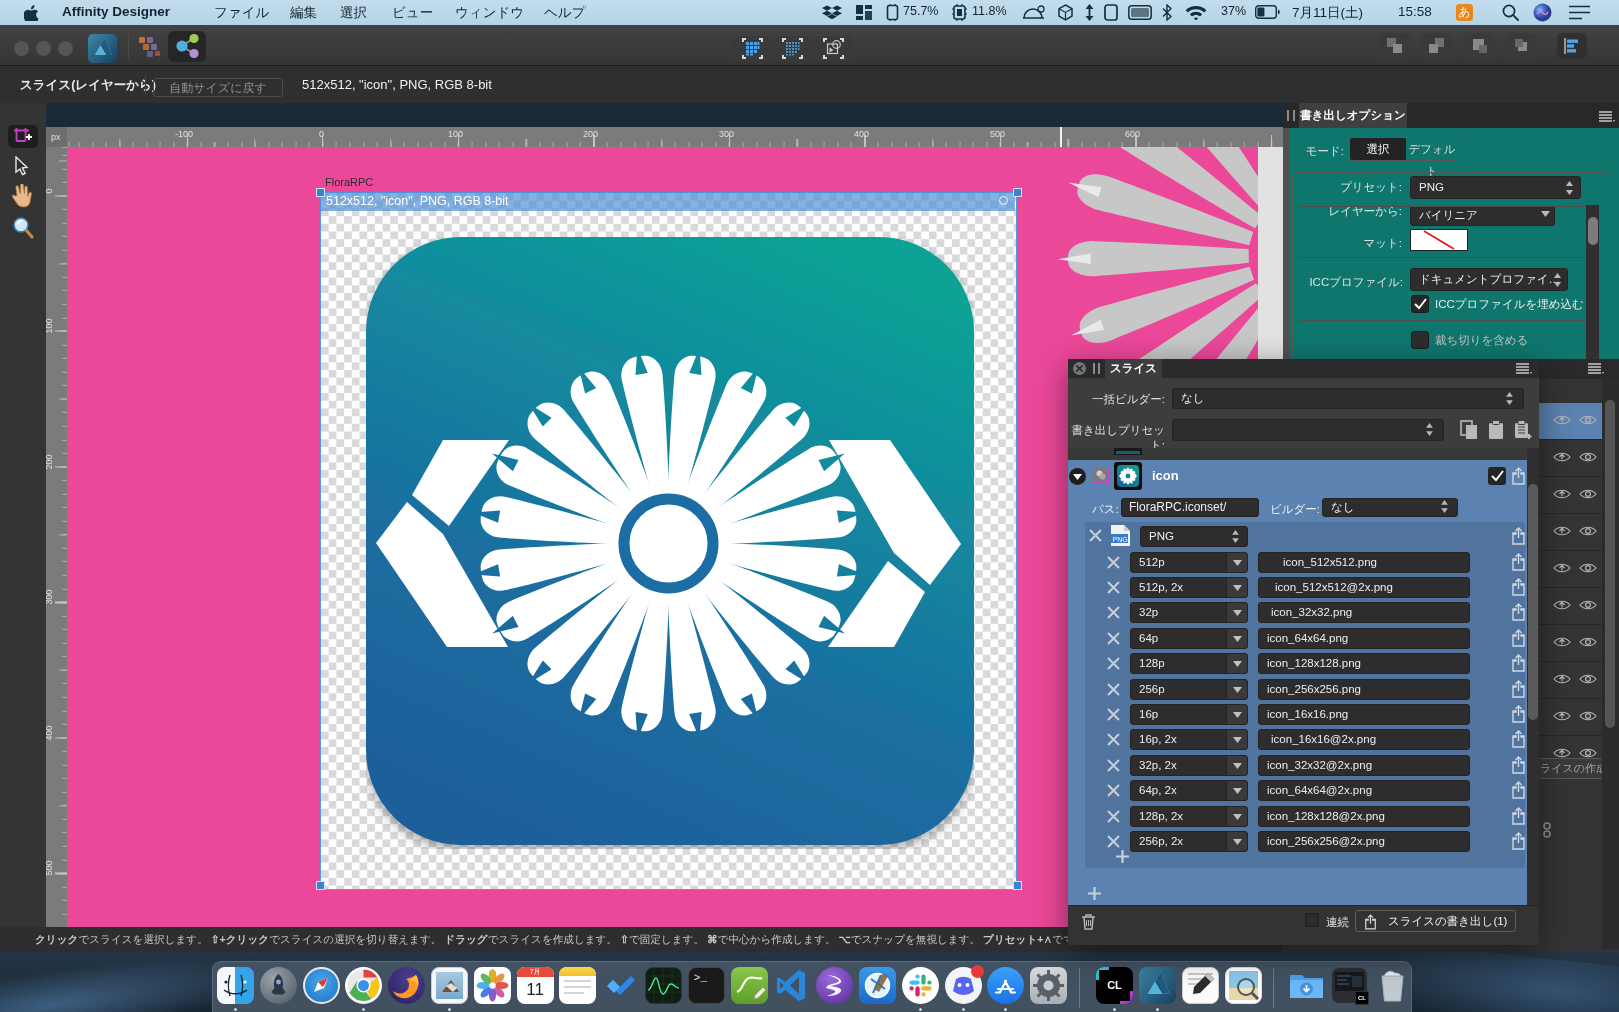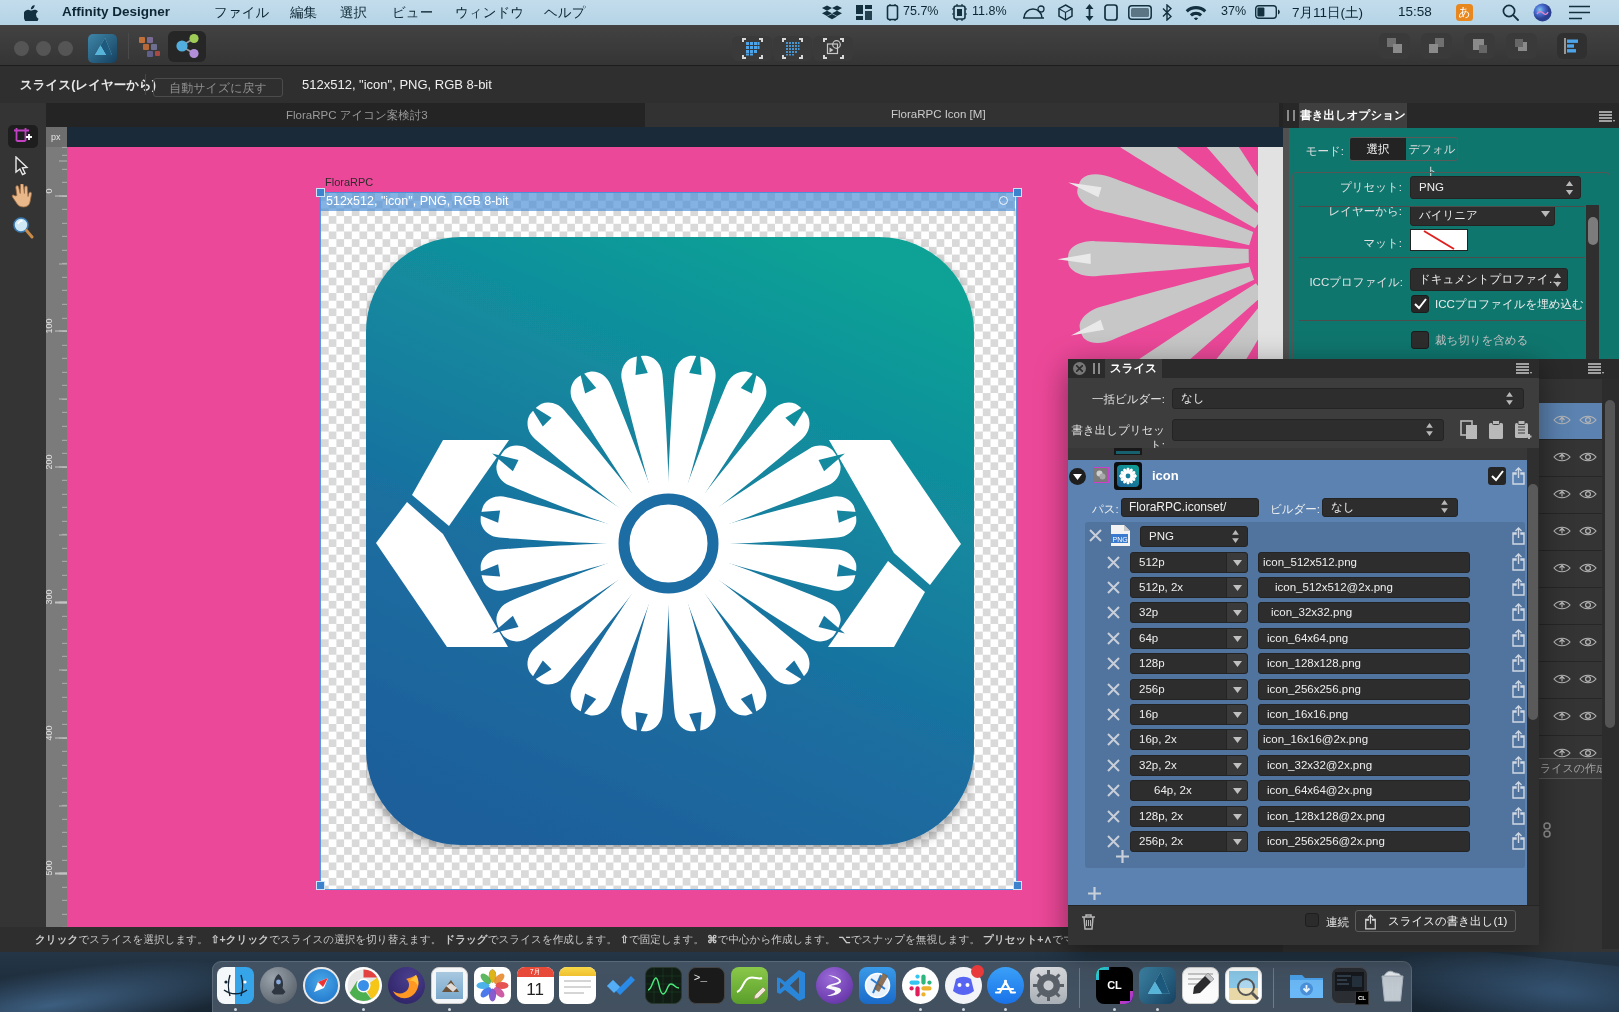--- a/index.html
+++ b/index.html
@@ -364,25 +364,20 @@
           <rect x="4" y="7.3" width="7" height="3.4" fill="#4da4e8"></rect>
           <rect x="4" y="12.1" width="9" height="3.4" fill="#4da4e8"></rect>
         </svg></div>
   </div>
   <div class="abs" id="ctxbar">
     <span style="position:absolute;left:20px;top:11px;font-size:12.5px;font-weight:bold;color:#e8e8e8">スライス(レイヤーから)</span>
     <div style="position:absolute;left:145px;top:8px;width:1px;height:21px;background:#454545"></div>
     <div style="position:absolute;left:153px;top:13px;width:130px;height:19px;border:1px solid #4c4c4c;border-radius:3px;color:#909090;font-size:12px;text-align:center;line-height:18px;transform:translateY(-1px)">自動サイズに戻す</div>
     <span style="position:absolute;left:302px;top:11px;font-size:13px;color:#f0f0f0">512x512, "icon", PNG, RGB 8-bit</span>
   </div>
-  <div class="abs" id="tabbar">
-    <div id="tab2"></div>
-    <span style="position:absolute;left:240px;top:5px;font-size:11.5px;color:#9b9b9b">FloraRPC アイコン案検討3</span>
-    <span style="position:absolute;left:845px;top:5px;font-size:11.5px;color:#cbcbcb">FloraRPC Icon [M]</span>
-  </div>
   <div class="abs" id="lefttools">
     <div style="position:absolute;left:8px;top:22px;width:30px;height:23px;background:#1e1e1e;border-radius:5px"></div>
     <svg style="position:absolute;left:13px;top:25px" width="20" height="17" viewBox="0 0 20 17">
         <g stroke="#c241c2" stroke-width="1.8" fill="none">
           <path d="M1 2.5h15M3.5 0v13M12.5 0v13M3.5 13h9"></path>
         </g>
         <path d="M13 9h6M16 6v6" stroke="#fff" stroke-width="1.8"></path>
       </svg>
     <svg style="position:absolute;left:14px;top:53px" width="16" height="20" viewBox="0 0 16 20">
         <path d="M2 1l11 10.5-4.6.4 2.7 5.4-2.6 1.2-2.6-5.5L2 16z" fill="#2b2b2b" stroke="#e8e8e8" stroke-width="1.4"></path>
@@ -394,20 +389,34 @@
       </svg>
     <svg style="position:absolute;left:12px;top:113px" width="22" height="23" viewBox="0 0 22 23">
         <circle cx="9" cy="9" r="7" fill="#cfe8f5" stroke="#3a7ab0" stroke-width="1.6"></circle>
         <path d="M6 8c.5-2 2.5-3.5 4.5-3" stroke="#fff" stroke-width="1.6" fill="none"></path>
         <path d="M14.5 14.5L20 21" stroke="#c98b4a" stroke-width="3" stroke-linecap="round"></path>
       </svg>
   </div>
   <div class="abs" id="rcorner">
       <div style="position:absolute;left:5px;top:5px">px</div>
     </div>
+  <div class="abs" id="hruler">
+    <div style="position:absolute;left:0;top:15px;width:100%;height:5px;background:repeating-linear-gradient(to right,#adadad 0 1px,transparent 1px 13.55px);background-position-x:11.6px"></div>
+    <div style="position:absolute;left:0;top:12px;width:100%;height:8px;background:repeating-linear-gradient(to right,#b5b5b5 0 1px,transparent 1px 67.75px);background-position-x:52.25px"></div>
+    <div style="position:absolute;left:0;top:8px;width:100%;height:12px;background:repeating-linear-gradient(to right,#c2c2c2 0 1px,transparent 1px 135.5px);background-position-x:120px"></div>
+    <div class="rlab" style="left:108px;top:2px">-100</div>
+    <div class="rlab" style="left:252px;top:2px">0</div>
+    <div class="rlab" style="left:381px;top:2px">100</div>
+    <div class="rlab" style="left:516px;top:2px">200</div>
+    <div class="rlab" style="left:652px;top:2px">300</div>
+    <div class="rlab" style="left:787px;top:2px">400</div>
+    <div class="rlab" style="left:923px;top:2px">500</div>
+    <div class="rlab" style="left:1058px;top:2px">600</div>
+    <div style="position:absolute;left:993px;top:0;width:2px;height:20px;background:#f2f2f2"></div>
+  </div>
   <div class="abs" id="vruler">
     <div style="position:absolute;left:16px;top:0;height:100%;width:5px;background:repeating-linear-gradient(to bottom,#adadad 0 1px,transparent 1px 13.55px);background-position-y:7.85px"></div>
     <div style="position:absolute;left:13px;top:0;height:100%;width:8px;background:repeating-linear-gradient(to bottom,#b5b5b5 0 1px,transparent 1px 67.75px);background-position-y:48.5px"></div>
     <div style="position:absolute;left:9px;top:0;height:100%;width:12px;background:repeating-linear-gradient(to bottom,#c2c2c2 0 1px,transparent 1px 135.5px);background-position-y:48.5px"></div>
     <div class="rlab" style="left:-9px;top:39px;width:24px;text-align:center;transform:rotate(-90deg)">0</div>
     <div class="rlab" style="left:-9px;top:174px;width:24px;text-align:center;transform:rotate(-90deg)">100</div>
     <div class="rlab" style="left:-9px;top:310px;width:24px;text-align:center;transform:rotate(-90deg)">200</div>
     <div class="rlab" style="left:-9px;top:445px;width:24px;text-align:center;transform:rotate(-90deg)">300</div>
     <div class="rlab" style="left:-9px;top:581px;width:24px;text-align:center;transform:rotate(-90deg)">400</div>
     <div class="rlab" style="left:-9px;top:716px;width:24px;text-align:center;transform:rotate(-90deg)">500</div>
@@ -641,21 +650,21 @@
       </svg>
     <div id="sizerows">
         <svg style="position:absolute;left:39px;top:196.5px" width="13" height="13" viewBox="0 0 13 13">
           <path d="M1 1l11 11M12 1L1 12" stroke="#c9cfd8" stroke-width="2"></path>
         </svg>
         <div class="inp" style="left:62px;top:192.5px;width:118px;height:21px;font-size:11.5px;line-height:19px;padding-left:8px">512p<div style="position:absolute;right:0;top:0;width:21px;height:19px;background:#3a3a3a;border-left:1px solid #242424;border-radius:0 3px 3px 0">
             <svg style="position:absolute;left:6px;top:7px" width="9" height="6" viewBox="0 0 9 6">
               <path d="M0 0h9L4.5 6z" fill="#c0c0c0"></path>
             </svg>
           </div></div>
-        <div class="inp" style="left:190px;top:192.5px;width:212px;height:21px;font-size:11.5px;line-height:19px;padding-left:4px">icon_512x512.png</div>
+        <div class="inp" style="left:190px;top:192.5px;width:212px;height:21px;font-size:11.5px;line-height:19px;padding-left:24px">icon_512x512.png</div>
         <svg style="position:absolute;left:443px;top:193.5px" width="15" height="18" viewBox="0 0 15 18">
           <g fill="none" stroke="#cfd8e4" stroke-width="1.4">
             <path d="M2 7h3v-1H2v11h11V6h-3v1h3"></path>
             <path d="M7.5 1v10M4.5 4l3-3 3 3"></path>
           </g>
         </svg>
         <svg style="position:absolute;left:39px;top:221.9px" width="13" height="13" viewBox="0 0 13 13">
           <path d="M1 1l11 11M12 1L1 12" stroke="#c9cfd8" stroke-width="2"></path>
         </svg>
         <div class="inp" style="left:62px;top:217.9px;width:118px;height:21px;font-size:11.5px;line-height:19px;padding-left:8px">512p, 2x<div style="position:absolute;right:0;top:0;width:21px;height:19px;background:#3a3a3a;border-left:1px solid #242424;border-radius:0 3px 3px 0">
@@ -746,21 +755,21 @@
           </g>
         </svg>
         <svg style="position:absolute;left:39px;top:374.29999999999995px" width="13" height="13" viewBox="0 0 13 13">
           <path d="M1 1l11 11M12 1L1 12" stroke="#c9cfd8" stroke-width="2"></path>
         </svg>
         <div class="inp" style="left:62px;top:370.29999999999995px;width:118px;height:21px;font-size:11.5px;line-height:19px;padding-left:8px">16p, 2x<div style="position:absolute;right:0;top:0;width:21px;height:19px;background:#3a3a3a;border-left:1px solid #242424;border-radius:0 3px 3px 0">
             <svg style="position:absolute;left:6px;top:7px" width="9" height="6" viewBox="0 0 9 6">
               <path d="M0 0h9L4.5 6z" fill="#c0c0c0"></path>
             </svg>
           </div></div>
-        <div class="inp" style="left:190px;top:370.29999999999995px;width:212px;height:21px;font-size:11.5px;line-height:19px;padding-left:4px">icon_16x16@2x.png</div>
+        <div class="inp" style="left:190px;top:370.29999999999995px;width:212px;height:21px;font-size:11.5px;line-height:19px;padding-left:12px">icon_16x16@2x.png</div>
         <svg style="position:absolute;left:443px;top:371.29999999999995px" width="15" height="18" viewBox="0 0 15 18">
           <g fill="none" stroke="#cfd8e4" stroke-width="1.4">
             <path d="M2 7h3v-1H2v11h11V6h-3v1h3"></path>
             <path d="M7.5 1v10M4.5 4l3-3 3 3"></path>
           </g>
         </svg>
         <svg style="position:absolute;left:39px;top:399.7px" width="13" height="13" viewBox="0 0 13 13">
           <path d="M1 1l11 11M12 1L1 12" stroke="#c9cfd8" stroke-width="2"></path>
         </svg>
         <div class="inp" style="left:62px;top:395.7px;width:118px;height:21px;font-size:11.5px;line-height:19px;padding-left:8px">32p, 2x<div style="position:absolute;right:0;top:0;width:21px;height:19px;background:#3a3a3a;border-left:1px solid #242424;border-radius:0 3px 3px 0">
@@ -771,21 +780,21 @@
         <div class="inp" style="left:190px;top:395.7px;width:212px;height:21px;font-size:11.5px;line-height:19px;padding-left:8px">icon_32x32@2x.png</div>
         <svg style="position:absolute;left:443px;top:396.7px" width="15" height="18" viewBox="0 0 15 18">
           <g fill="none" stroke="#cfd8e4" stroke-width="1.4">
             <path d="M2 7h3v-1H2v11h11V6h-3v1h3"></path>
             <path d="M7.5 1v10M4.5 4l3-3 3 3"></path>
           </g>
         </svg>
         <svg style="position:absolute;left:39px;top:425.1px" width="13" height="13" viewBox="0 0 13 13">
           <path d="M1 1l11 11M12 1L1 12" stroke="#c9cfd8" stroke-width="2"></path>
         </svg>
-        <div class="inp" style="left:62px;top:421.1px;width:118px;height:21px;font-size:11.5px;line-height:19px;padding-left:23px">64p, 2x<div style="position:absolute;right:0;top:0;width:21px;height:19px;background:#3a3a3a;border-left:1px solid #242424;border-radius:0 3px 3px 0">
+        <div class="inp" style="left:62px;top:421.1px;width:118px;height:21px;font-size:11.5px;line-height:19px;padding-left:8px">64p, 2x<div style="position:absolute;right:0;top:0;width:21px;height:19px;background:#3a3a3a;border-left:1px solid #242424;border-radius:0 3px 3px 0">
             <svg style="position:absolute;left:6px;top:7px" width="9" height="6" viewBox="0 0 9 6">
               <path d="M0 0h9L4.5 6z" fill="#c0c0c0"></path>
             </svg>
           </div></div>
         <div class="inp" style="left:190px;top:421.1px;width:212px;height:21px;font-size:11.5px;line-height:19px;padding-left:8px">icon_64x64@2x.png</div>
         <svg style="position:absolute;left:443px;top:422.1px" width="15" height="18" viewBox="0 0 15 18">
           <g fill="none" stroke="#cfd8e4" stroke-width="1.4">
             <path d="M2 7h3v-1H2v11h11V6h-3v1h3"></path>
             <path d="M7.5 1v10M4.5 4l3-3 3 3"></path>
           </g>

